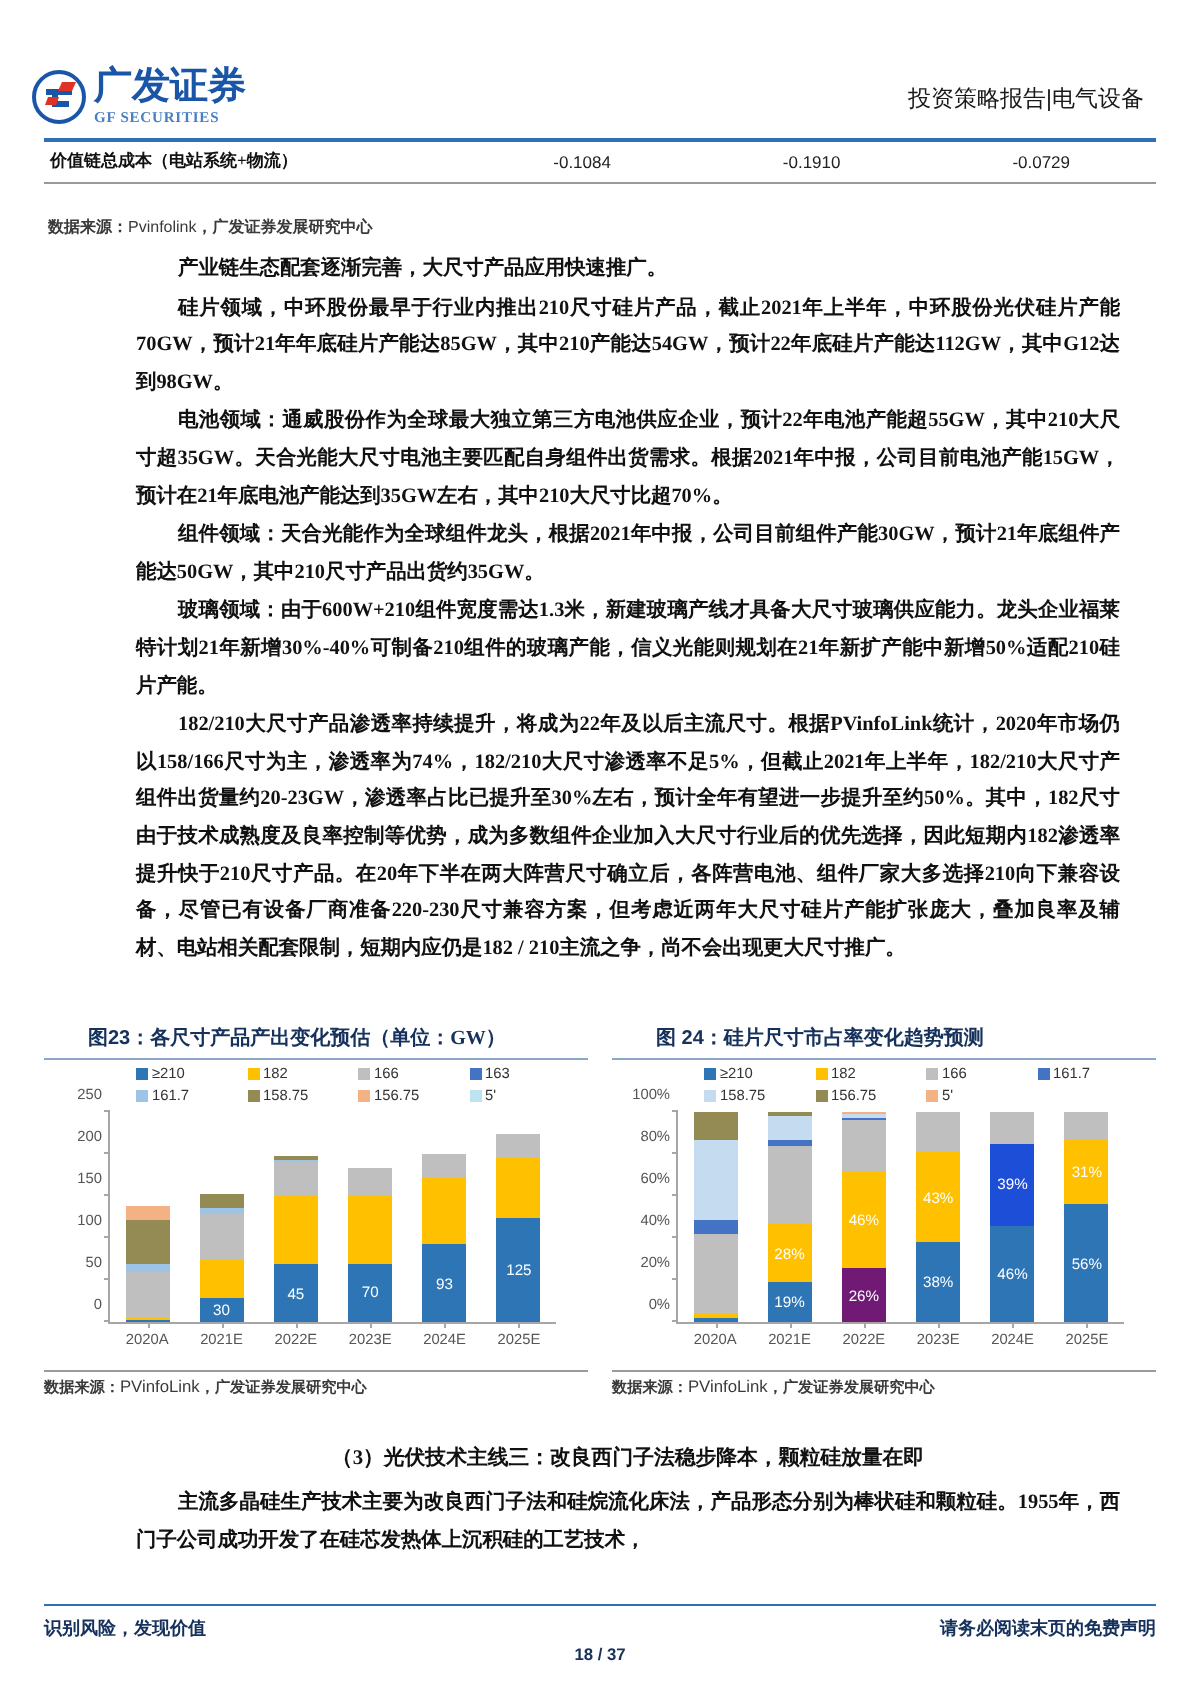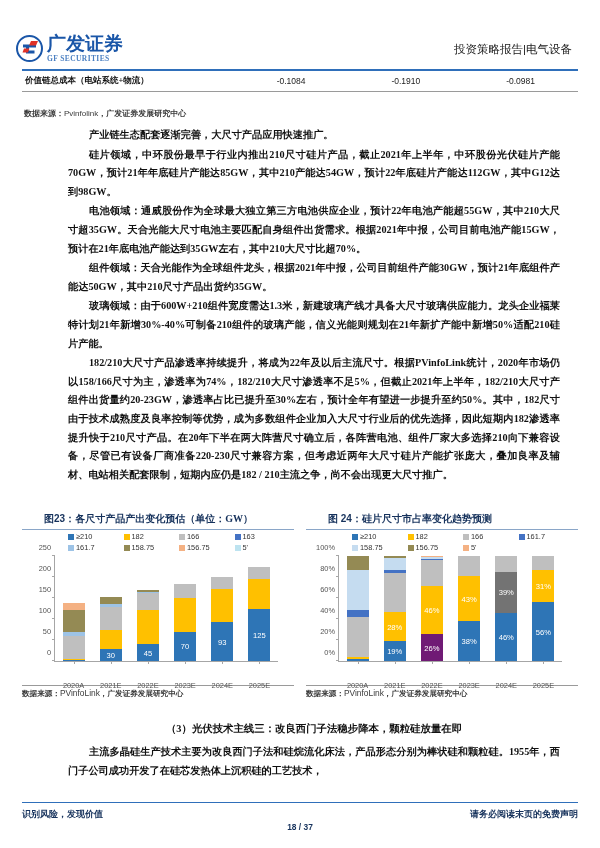--- a/index.html
+++ b/index.html
@@ -127,21 +127,21 @@
   .bar { width: 22px; display: flex; flex-direction: column-reverse; position: relative; }
   .seg { width: 100%; position: relative; }
   .seg .vlabel {
     position: absolute; left: 0; right: 0; top: 50%; transform: translateY(-50%);
     text-align: center; color: #fff; font-size: 7.6px;
     font-family: "Liberation Sans", sans-serif;
   }
   .xtick {
     position: absolute; top: 100%; left: 50%; transform: translateX(-50%);
     font-family: "Liberation Sans", sans-serif; font-size: 7.4px; color: #555;
-    padding-top: 20px; white-space: nowrap; text-align: right;
+    padding-top: 4px; white-space: nowrap; text-align: right;
   }
   .xtickmark { position: absolute; top: 100%; left: 50%; width: 1px; height: 3px; background: #a6a6a6; }
 
   
   .tail { position: absolute; left: 68px; top: 722px; width: 492px; }
   .tail h3 {
     font-size: 10.4px; font-weight: bold; text-align: center; color: #111;
     margin-bottom: 7px; font-family: "Liberation Serif", serif;
   }
 
@@ -190,21 +190,21 @@
       <col class="col-a">
       <col class="col-b">
       <col class="col-c">
       <col class="col-d">
     </colgroup>
   <tbody>
     <tr>
       <td class="label">价值链总成本（电站系统+物流）</td>
       <td class="num">-0.1084</td>
       <td class="num">-0.1910</td>
-      <td class="num">-0.0981</td>
+      <td class="num">-0.0729</td>
     </tr>
   </tbody>
 </table>
 <div class="table-source">
   <span>数据来源：</span><span class="mono">Pvinfolink</span><span>，广发证券发展研究中心</span>
 </div>
 
 <div class="body-area">
   <p class="para">产业链生态配套逐渐完善，大尺寸产品应用快速推广。</p>
   <p class="para"><span class="lead">硅片领域，</span><span>中环股份最早于行业内推出210尺寸硅片产品，截止2021年上半年，中环股份光伏硅片产能70GW，预计21年年底硅片产能达85GW，其中210产能达54GW，预计22年底硅片产能达112GW，其中G12达到98GW。</span></p>
@@ -278,21 +278,21 @@
                 <div class="seg" style="height: 18.48px; background: rgb(255, 192, 0);"></div>
                 <div class="seg" style="height: 23.52px; background: rgb(191, 191, 191);"></div>
                 <div class="seg" style="height: 2.94px; background: rgb(157, 195, 230);"></div>
                 <div class="seg" style="height: 6.72px; background: rgb(148, 138, 84);"></div>
               </div>
               <div class="xtickmark"></div>
               <div class="xtick">2021E</div>
             </div>
             <div class="bargroup">
               <div class="bar">
-                <div class="seg" style="height: 17px; background: rgb(46, 117, 182);">
+                <div class="seg" style="height: 29px; background: rgb(46, 117, 182);">
                   <span class="vlabel">45</span>
                 </div>
                 <div class="seg" style="height: 34.02px; background: rgb(255, 192, 0);"></div>
                 <div class="seg" style="height: 17.64px; background: rgb(191, 191, 191);"></div>
                 <div class="seg" style="height: 0.84px; background: rgb(157, 195, 230);"></div>
                 <div class="seg" style="height: 1.68px; background: rgb(148, 138, 84);"></div>
               </div>
               <div class="xtickmark"></div>
               <div class="xtick">2022E</div>
             </div>
@@ -442,21 +442,21 @@
                 <div class="seg" style="height: 19.95px; background: rgb(191, 191, 191);"></div>
               </div>
               <div class="xtickmark"></div>
               <div class="xtick">2023E</div>
             </div>
             <div class="bargroup">
               <div class="bar">
                 <div class="seg" style="height: 48.3px; background: rgb(46, 117, 182);">
                   <span class="vlabel">46%</span>
                 </div>
-                <div class="seg" style="height: 40.95px; background: #737373;">
+                <div class="seg" style="height: 40.95px; background: #1d4ed8;">
                   <span class="vlabel">39%</span>
                 </div>
                 <div class="seg" style="height: 15.75px; background: rgb(191, 191, 191);"></div>
               </div>
               <div class="xtickmark"></div>
               <div class="xtick">2024E</div>
             </div>
             <div class="bargroup">
               <div class="bar">
                 <div class="seg" style="height: 58.8px; background: rgb(46, 117, 182);">

